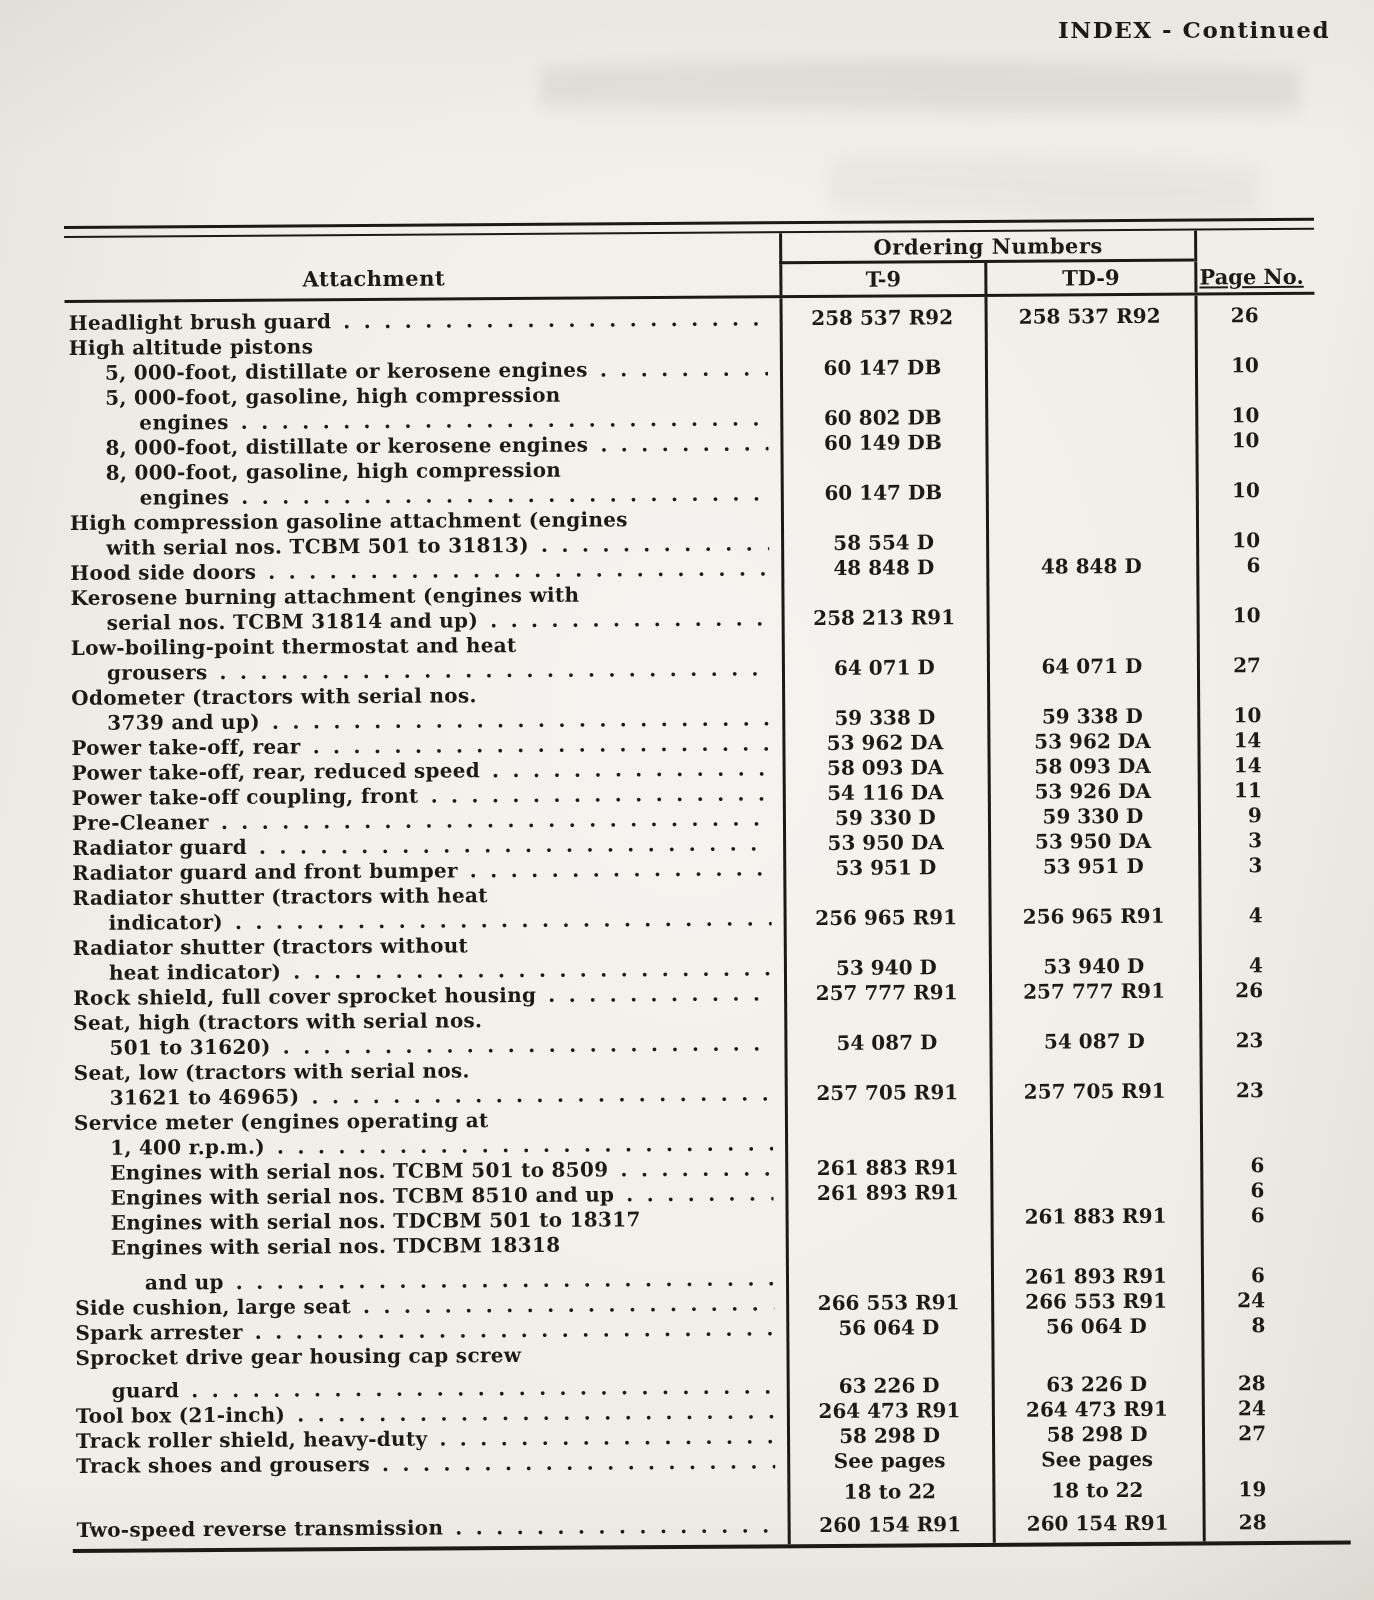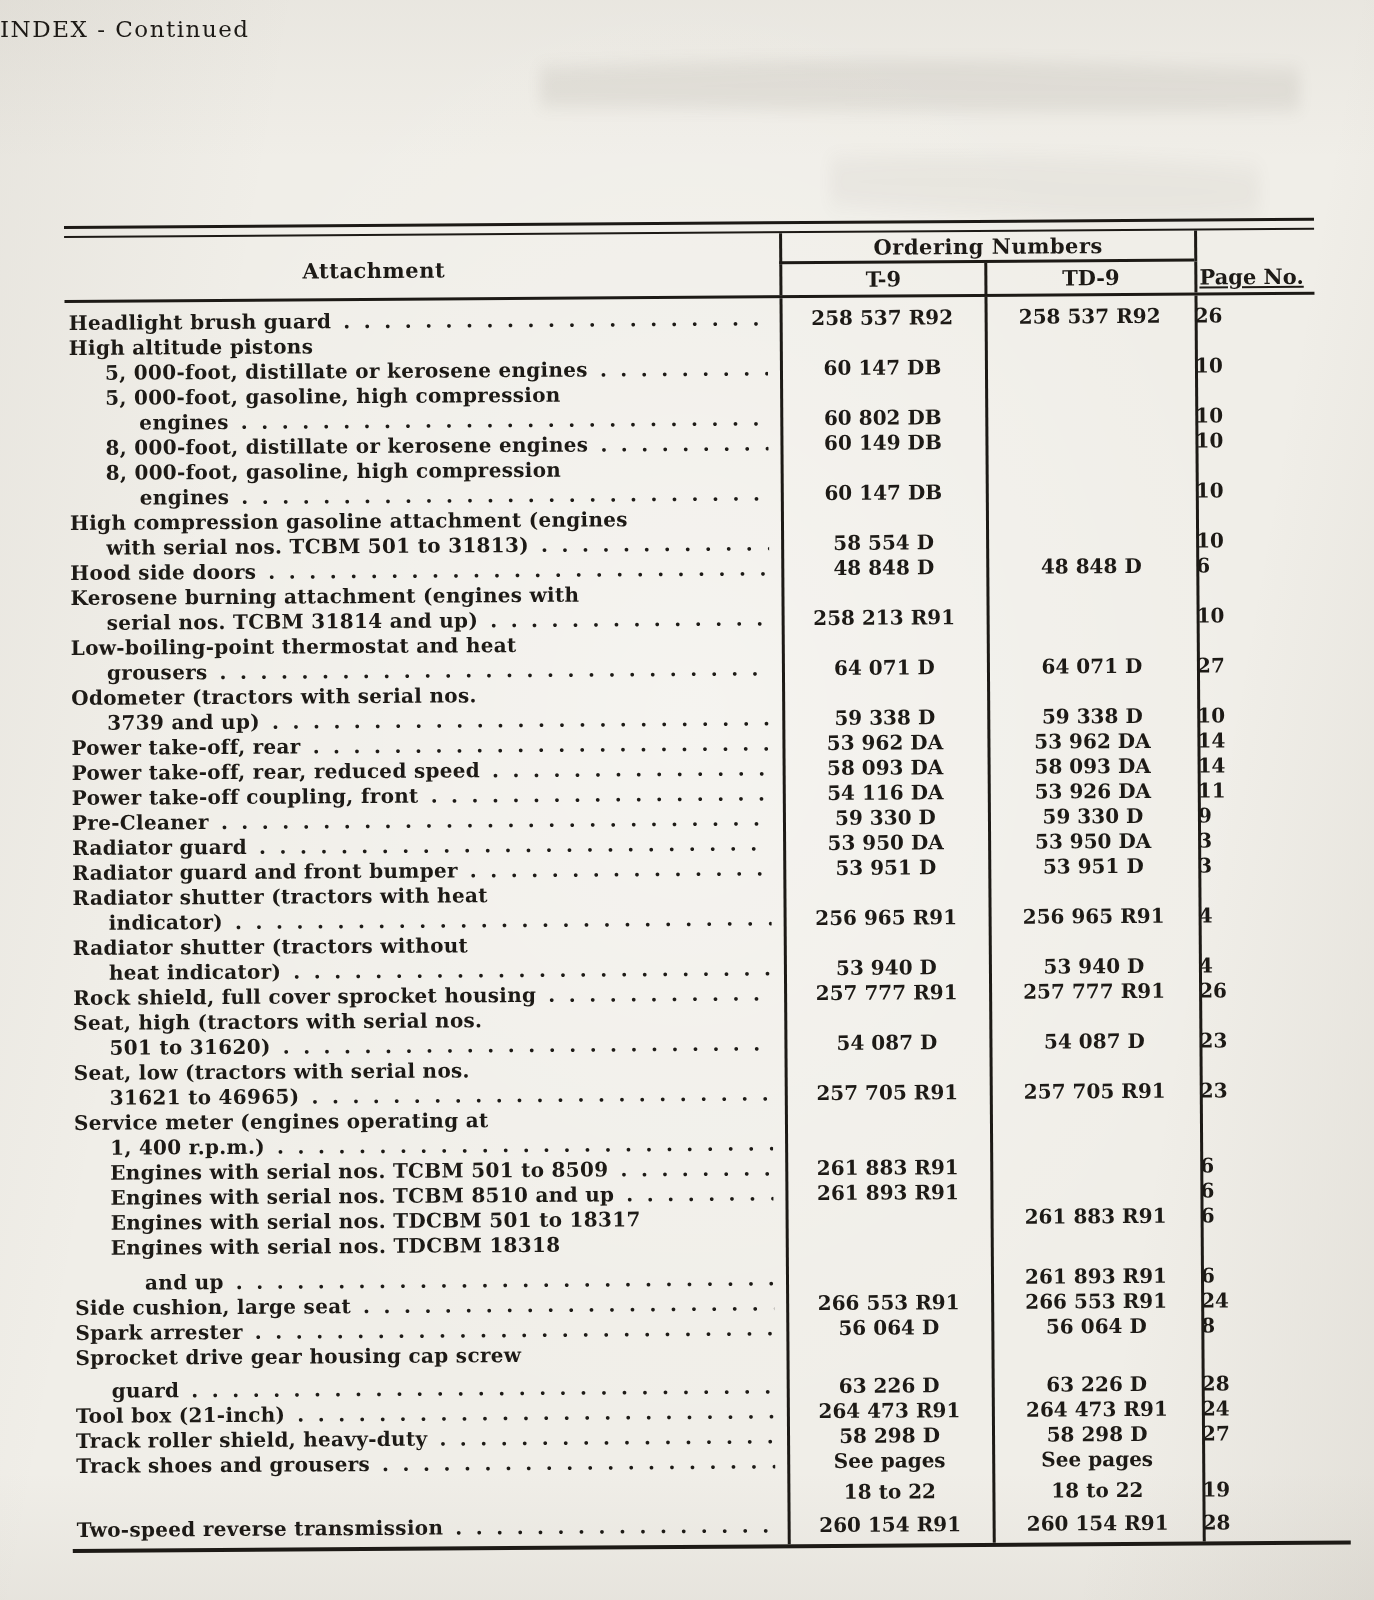--- a/index.html
+++ b/index.html
@@ -16,22 +16,22 @@
     content: "";
     position: absolute; inset: 0;
     background:
       radial-gradient(ellipse at 50% 45%, rgba(255,255,255,0.35) 0%, rgba(255,255,255,0) 60%),
       linear-gradient(100deg, rgba(120,110,95,0.07) 0%, rgba(120,110,95,0.0) 18%, rgba(120,110,95,0.0) 82%, rgba(120,110,95,0.10) 100%),
       linear-gradient(180deg, rgba(120,110,95,0.06) 0%, rgba(120,110,95,0.0) 10%, rgba(120,110,95,0.0) 92%, rgba(120,110,95,0.08) 100%);
     pointer-events: none;
   }
   .title {
     position: absolute; top: 16px; left: 0; width: 1330px;
-    text-align: left;
-    font-size: 23px; font-weight: normal; letter-spacing: 1.5px;
+    text-align: right;
+    font-size: 23px; font-weight: bold; letter-spacing: 1.5px;
   }
   
   .ghost { position: absolute; filter: blur(7px); pointer-events: none; }
   .ghost-1 {
     top: 58px; left: 540px; width: 760px; height: 58px; opacity: 0.10;
     background:
       radial-gradient(ellipse at 15% 50%, #6a6458 0 30%, transparent 70%),
       radial-gradient(ellipse at 45% 40%, #6a6458 0 28%, transparent 65%),
       radial-gradient(ellipse at 78% 55%, #6a6458 0 32%, transparent 70%);
   }
@@ -53,21 +53,21 @@
   }
   .thead {
     display: grid;
     grid-template-columns: 715px 205px 210px 120px;
     grid-template-rows: 31px 31px;
     font-weight: bold; font-size: 21px;
   }
   .h-attach {
     grid-area: 1 / 1 / 3 / 2;
     align-self: end; justify-self: center;
-    padding-bottom: 15px;
+    padding-bottom: 7px;
     transform: translateX(-48px);
     letter-spacing: 0.5px;
   }
   .h-ordering {
     grid-area: 1 / 2 / 2 / 4;
     border-left: 3px solid #1d1a16;
     border-bottom: 3px solid #1d1a16;
     display: flex; align-items: center; justify-content: center;
     letter-spacing: 0.5px;
   }
@@ -92,21 +92,21 @@
   .c.a { display: flex; white-space: nowrap; overflow: hidden; padding-right: 10px; }
   .lbl { letter-spacing: 0.3px; }
   .ind0 { padding-left: 4px; }
   .ind1 { padding-left: 40px; }
   .ind2 { padding-left: 74px; }
   .leader {
     flex: 1 1 auto; overflow: hidden; white-space: nowrap;
     letter-spacing: 13.5px; padding-left: 12px; margin-right: 2px;
   }
   .c.v { text-align: center; white-space: nowrap; }
-  .c.v.page { text-align: left; padding-right: 56px; }
+  .c.v.page { text-align: right; padding-right: 56px; }
   .rule-bottom { width: 1278px; border-top: 4px solid #1d1a16; }
 </style>
 </head>
 <body>
 
 <div class="page">
   <div class="title">INDEX - Continued</div>
   <div class="ghost ghost-1"></div>
   <div class="ghost ghost-2"></div>
 

